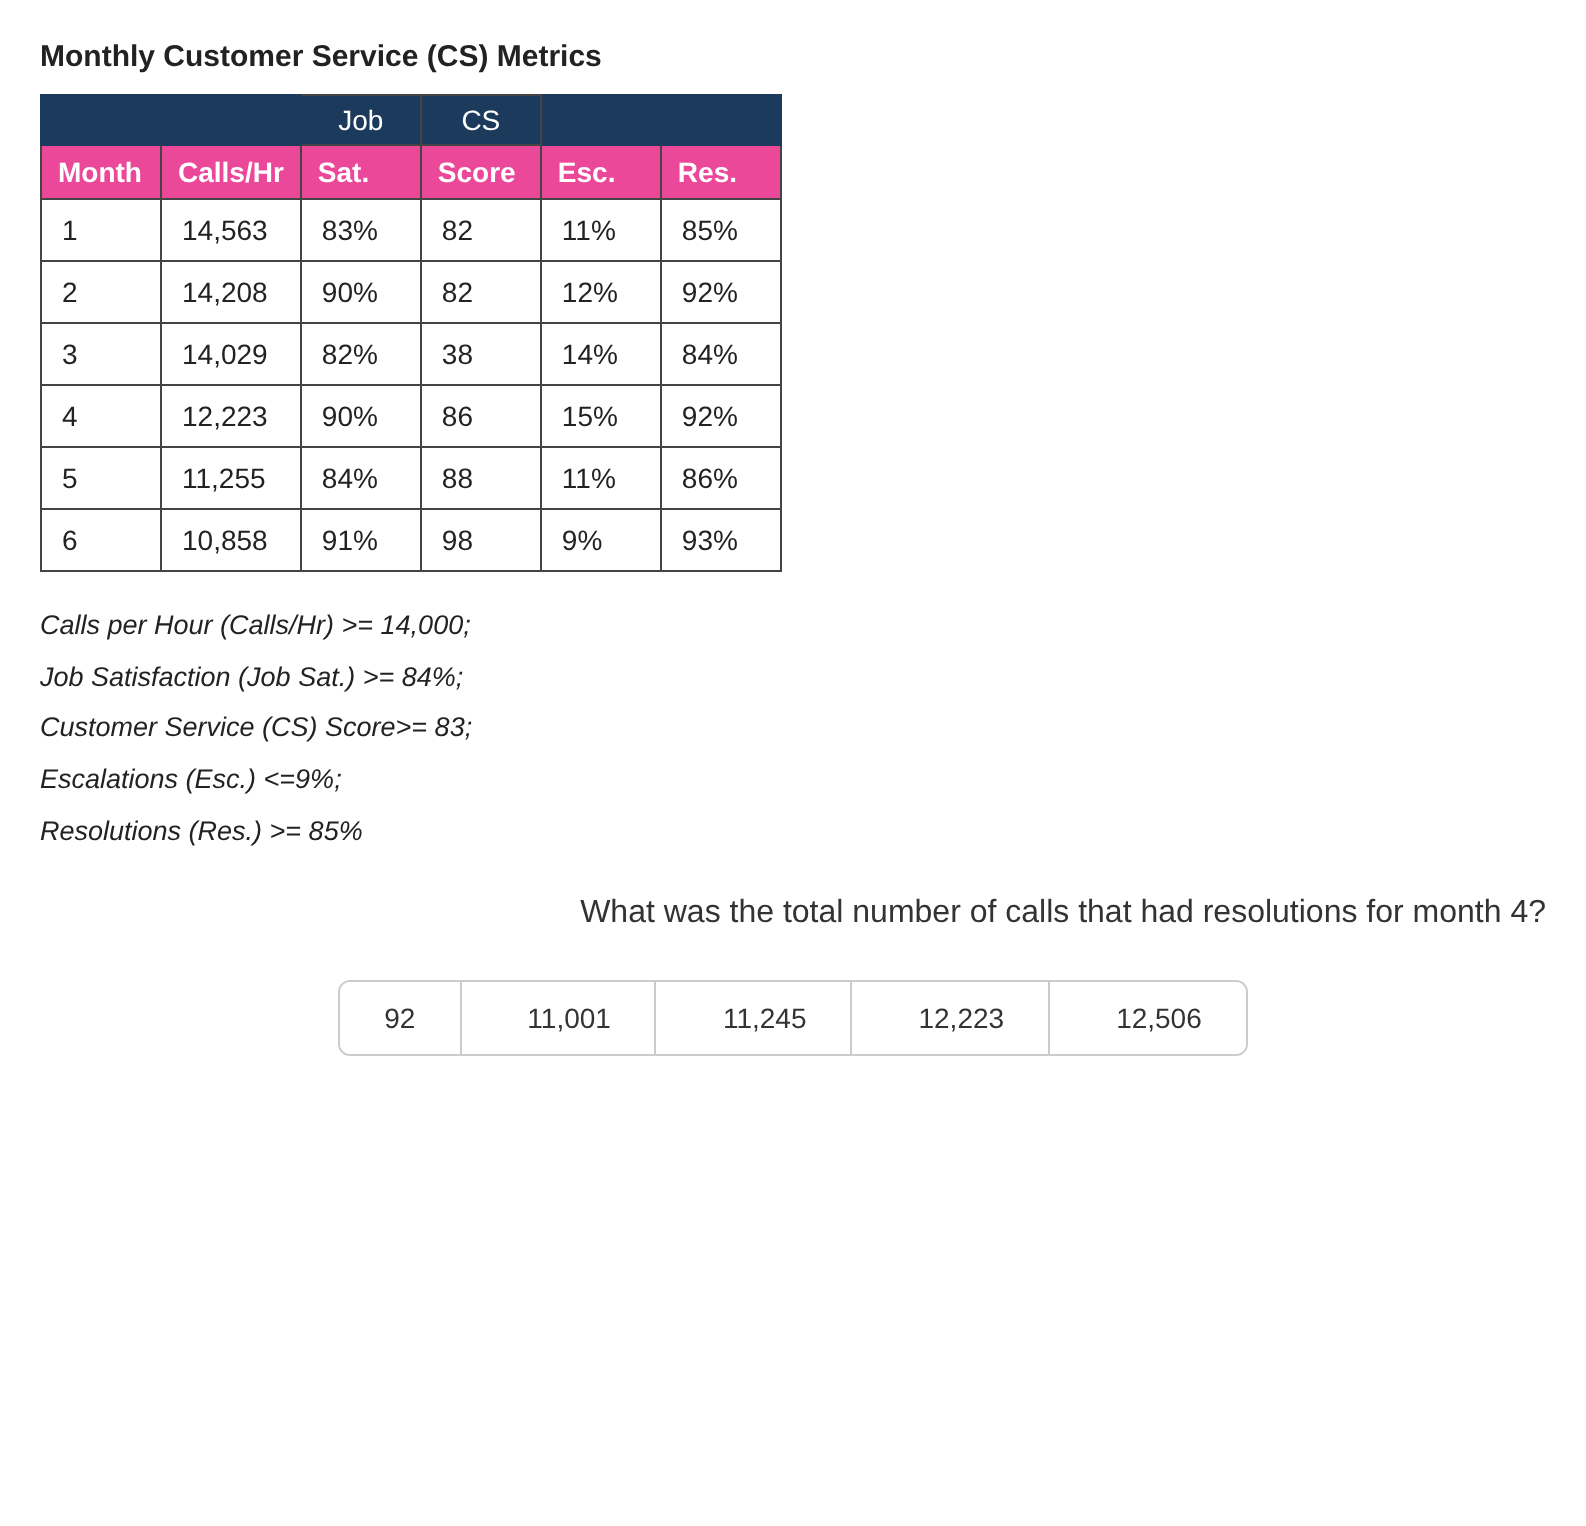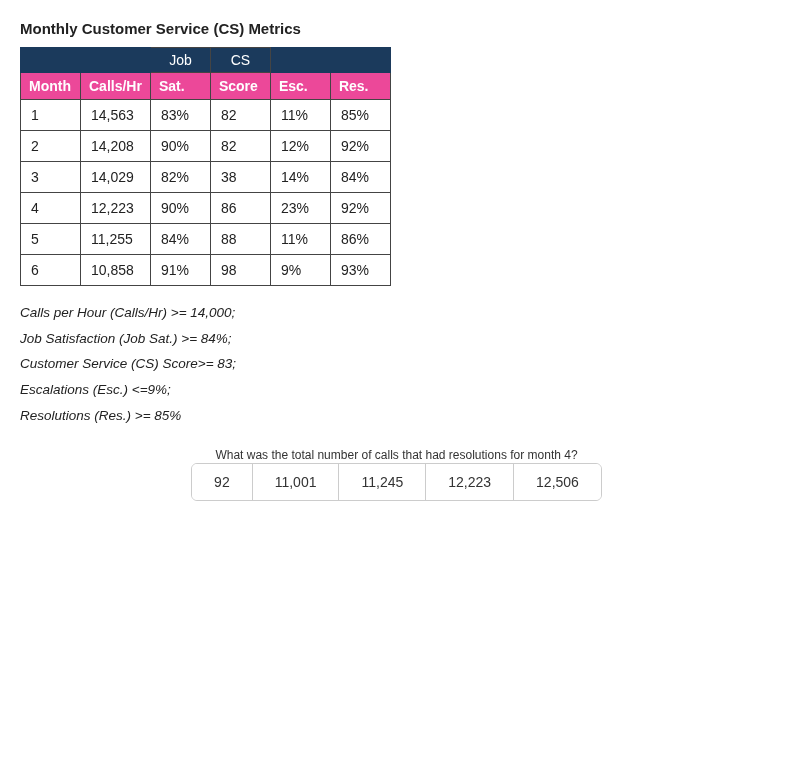--- a/index.html
+++ b/index.html
@@ -75,31 +75,31 @@
     }
 
     .notes-section {
       margin-bottom: 20px;
       font-style: italic;
       font-size: 13.5px;
       line-height: 1.9;
     }
 
     .question-section {
-      text-align: center;
+      text-align: right;
       margin-top: 10px;
-      font-size: 12px;
+      font-size: 16px;
       color: #333;
-      margin-bottom: 1px;
+      margin-bottom: 24px;
     }
 
     .answer-choices {
       display: flex;
       justify-content: center;
-      gap: 0;
+      gap: 11px;
       border: 1px solid #ccc;
       border-radius: 6px;
       overflow: hidden;
       width: fit-content;
       margin: 0 auto;
     }
 
     .answer-choice {
       padding: 10px 22px;
       border-right: 1px solid #ccc;
@@ -160,21 +160,21 @@
         <td>82%</td>
         <td>38</td>
         <td>14%</td>
         <td>84%</td>
       </tr>
       <tr>
         <td>4</td>
         <td>12,223</td>
         <td>90%</td>
         <td>86</td>
-        <td>23%</td>
+        <td>15%</td>
         <td>92%</td>
       </tr>
       <tr>
         <td>5</td>
         <td>11,255</td>
         <td>84%</td>
         <td>88</td>
         <td>11%</td>
         <td>86%</td>
       </tr>

